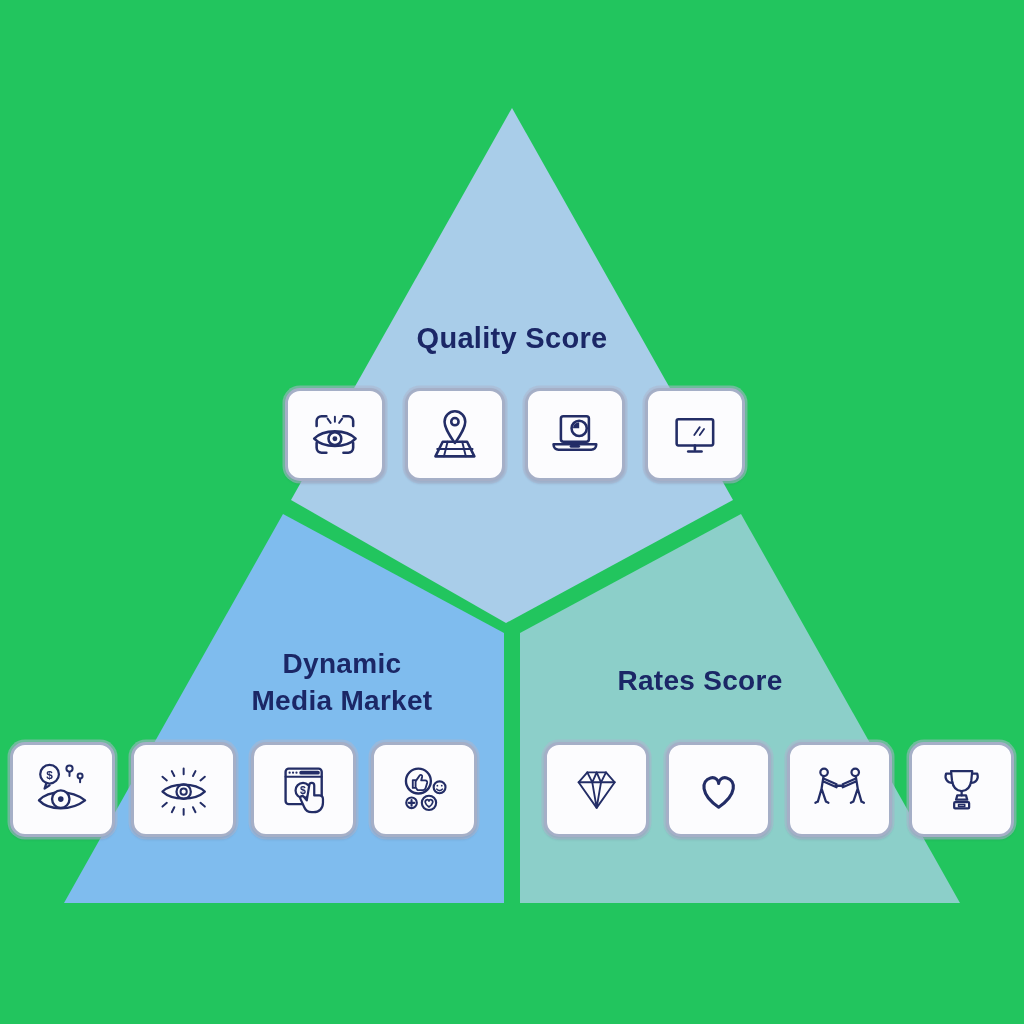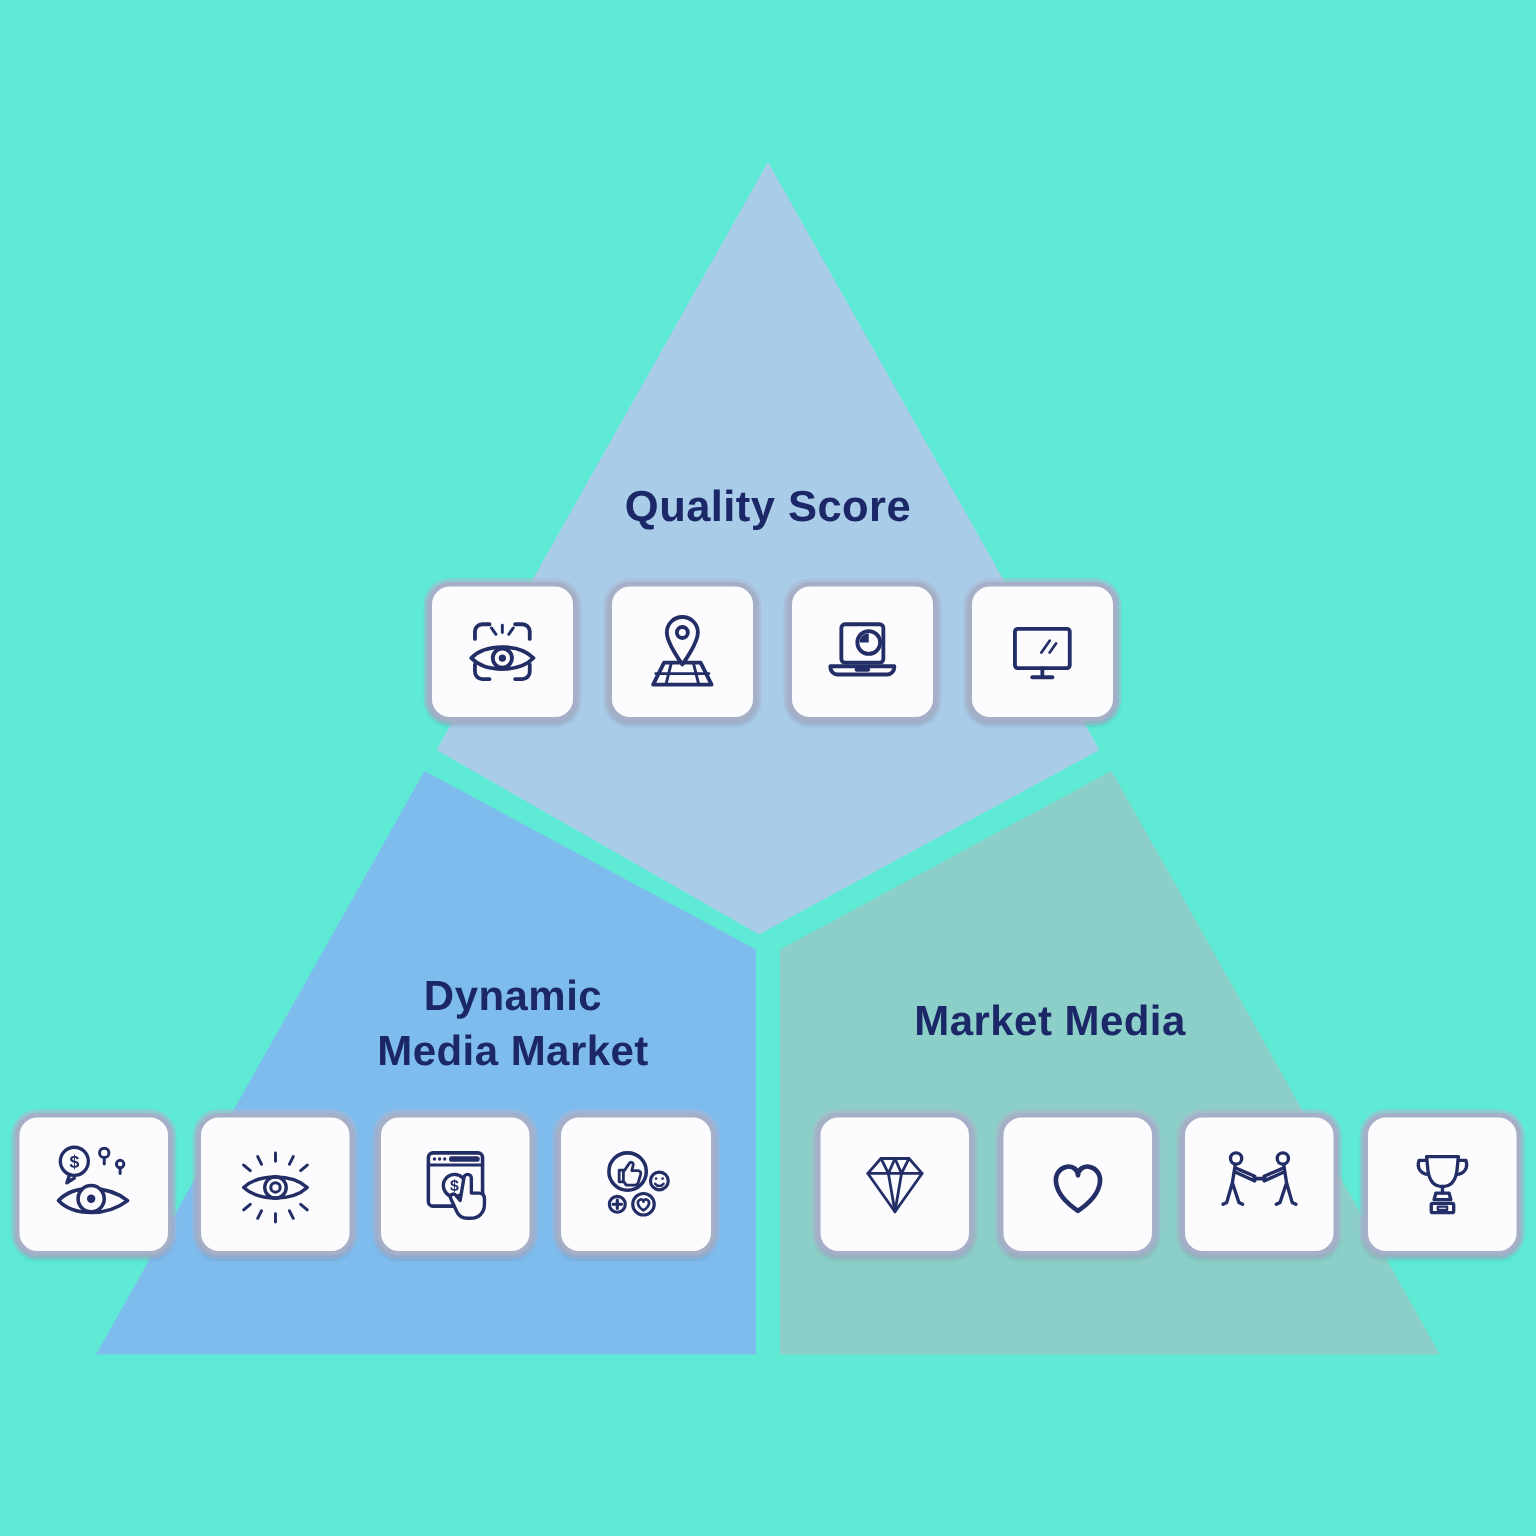--- a/index.html
+++ b/index.html
@@ -1,20 +1,20 @@
 <!DOCTYPE html>
 <html><head>
 <meta charset="utf-8">
 <style>
   html,body{margin:0;padding:0;}
   body{
     width:1024px;height:1024px;background:#000;
     font-family:"Liberation Sans",sans-serif;overflow:hidden;
   }
-  .stage{position:relative;width:1024px;height:1024px;background:#5eead4;}
+  .stage{position:relative;width:1024px;height:1024px;background:#22c55e;}
   .shapes{position:absolute;left:0;top:0;width:1024px;height:1024px;}
   .section-label{
     position:absolute;color:#1b2766;font-weight:700;text-align:center;
     font-size:28px;line-height:37px;letter-spacing:.3px;
   }
   .card{
     position:absolute;background:#fcfcfe;border:3px solid #a5afc7;border-radius:15px;
     box-shadow:0 0 0 2.5px rgba(173,183,206,.55),0 2px 3px rgba(30,40,80,.25);
     display:flex;align-items:center;justify-content:center;box-sizing:border-box;
   }
@@ -35,21 +35,21 @@
     <polygon points="741,514 960,903 520,903 520,633" fill="#8ccfc9"></polygon>
   </svg>
 
   <div class="section-label" style="left:362px;top:320px;width:300px;font-size:29px;">Quality Score</div>
 
   <div class="section-label" style="left:192px;top:645px;width:300px;text-align:center;">
     <div>Dynamic</div>
     <div>Media Market</div>
   </div>
 
-  <div class="section-label" style="left:545px;top:662px;width:310px;">Market Media</div>
+  <div class="section-label" style="left:545px;top:662px;width:310px;">Rates Score</div>
 
   <div class="card" style="left:285px;top:388px;width:100px;height:93px;">
     <svg class="icon" viewBox="0 0 100 100">
       <path d="M20 36 V28 a8 8 0 0 1 8-8 h8"></path>
       <path d="M64 20 h8 a8 8 0 0 1 8 8 v8"></path>
       <path d="M80 64 v8 a8 8 0 0 1-8 8 h-8"></path>
       <path d="M36 80 h-8 a8 8 0 0 1-8-8 v-8"></path>
       <path d="M43 31 l-5-7 M50 29 v-8 M57 31 l5-7" stroke-width="3.2"></path>
       <path d="M16 57 C31 41 69 41 84 57 C69 73 31 73 16 57 Z"></path>
       <circle cx="50" cy="57" r="10.5"></circle>

